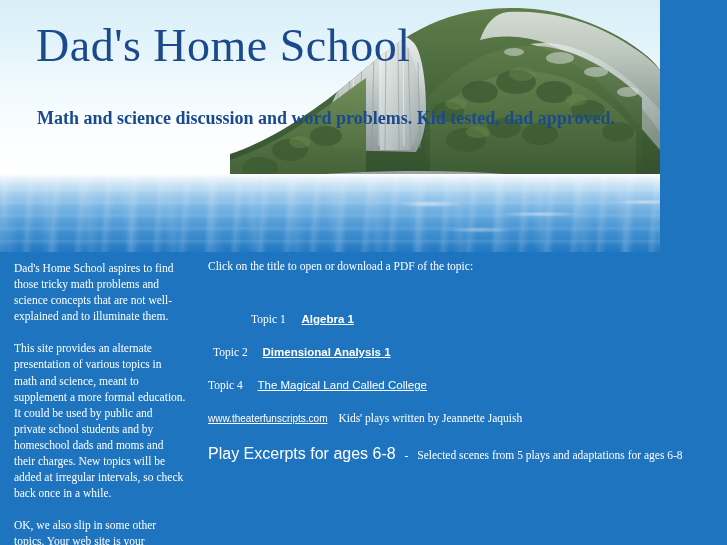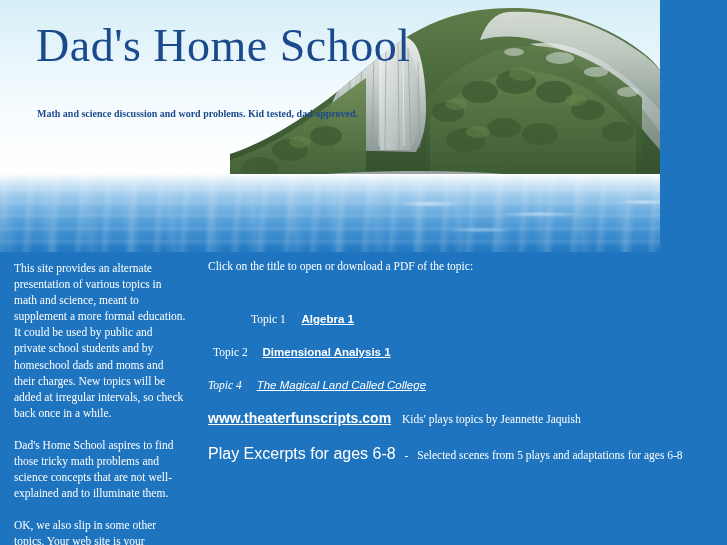--- a/index.html
+++ b/index.html
@@ -111,21 +111,21 @@
     line-height: 1;
     color: #1b4a8c;
     letter-spacing: 0.5px;
     white-space: nowrap;
   }
   #site-tagline {
     position: absolute;
     left: 37px; top: 108px;
     margin: 0;
     font-family: "Liberation Serif", "DejaVu Serif", serif;
-    font-size: 10px;
+    font-size: 18px;
     font-weight: bold;
     color: #1b4a8c;
     white-space: nowrap;
   }
 
   
   #content {
     position: relative;
     width: 727px;
     height: 293px;
@@ -171,33 +171,33 @@
     font-weight: bold;
     color: #ffffff;
     text-decoration: underline;
     cursor: pointer;
   }
   .topic-link.regular { font-weight: normal; }
 
   .topic-row.indent-1 { padding-left: 0px; margin-left: 43px; }
   .topic-row.indent-2 { padding-left: 5px; }
   .topic-row.indent-3 { padding-left: 0px; }
-  .topic-row.indent-4 { padding-left: 0px; font-style: italic; }
+  .topic-row.indent-4 { padding-left: 0px; }
   .topic-link-gap-1 { margin-left: 13px; }
   .topic-link-gap-2 { margin-left: 12px; }
   .topic-link-gap-3 { margin-left: 17px; }
   .topic-link-gap-4 { margin-left: 12px; }
 
   .visit-line { margin: 31px 0 23px 0; }
 
   .extlink-row { margin: 0 0 21px 0; white-space: nowrap; line-height: 14px;}
   .ext-link {
     font-family: "Liberation Sans", "DejaVu Sans", sans-serif;
-    font-size: 14px;
-    font-weight: bold;
+    font-size: 10px;
+    font-weight: normal;
     color: #ffffff;
     text-decoration: underline;
     cursor: pointer;
   }
   .ext-desc {
     font-family: "Liberation Serif", "DejaVu Serif", serif;
     font-size: 11.5px;
     margin-left: 8px;
   }
   .excerpt-title {
@@ -340,22 +340,22 @@
   <div class="sea-ripples"></div>
   <div class="sea-glint"></div>
 
   <h1 id="site-title">Dad's Home School</h1>
   <p id="site-tagline">Math and science discussion and word problems.  Kid tested, dad approved.</p>
 </div>
 
 <div id="content">
 
   <div id="left-column">
+    <p>Dad's Home School aspires to find those tricky math problems and science concepts that are not well-explained  and to illuminate them.</p>
     <p> This site provides an alternate presentation of various topics in math and science, meant to supplement a more formal education.  It could be used by public and private school students and by homeschool dads and moms and their charges.  New topics will be added at irregular intervals, so check back once in a while.</p>
-    <p>Dad's Home School aspires to find those tricky math problems and science concepts that are not well-explained  and to illuminate them.</p>
     <p>OK, we also slip in some other topics.  Your web site is your soapbox.</p>
   </div>
 
   <div id="main-column">
 
     <p class="intro-line">Click on the title to open or download a PDF of the topic:</p>
 
     <div class="topic-row indent-1">
       <span class="topic-label">Topic 1</span>
       <span class="topic-link topic-link-gap-1">Algebra 1 </span>
@@ -368,21 +368,21 @@
 
 
     <div class="topic-row indent-4">
       <span class="topic-label">Topic 4</span>
       <span class="topic-link regular topic-link-gap-4">The Magical Land Called College </span>
     </div>
 
 
     <div class="extlink-row">
       <span class="ext-link">www.theaterfunscripts.com</span>
-      <span class="ext-desc">Kids' plays topics by Jeannette Jaquish</span>
+      <span class="ext-desc">Kids' plays written by Jeannette Jaquish</span>
     </div>
 
     <div class="extlink-row">
       <span class="excerpt-title">Play Excerpts for ages 6-8</span>
       <span class="excerpt-sep">-</span>
       <span class="excerpt-desc">Selected scenes from 5 plays and adaptations for ages 6-8</span>
     </div>
 
   </div>
 </div>

